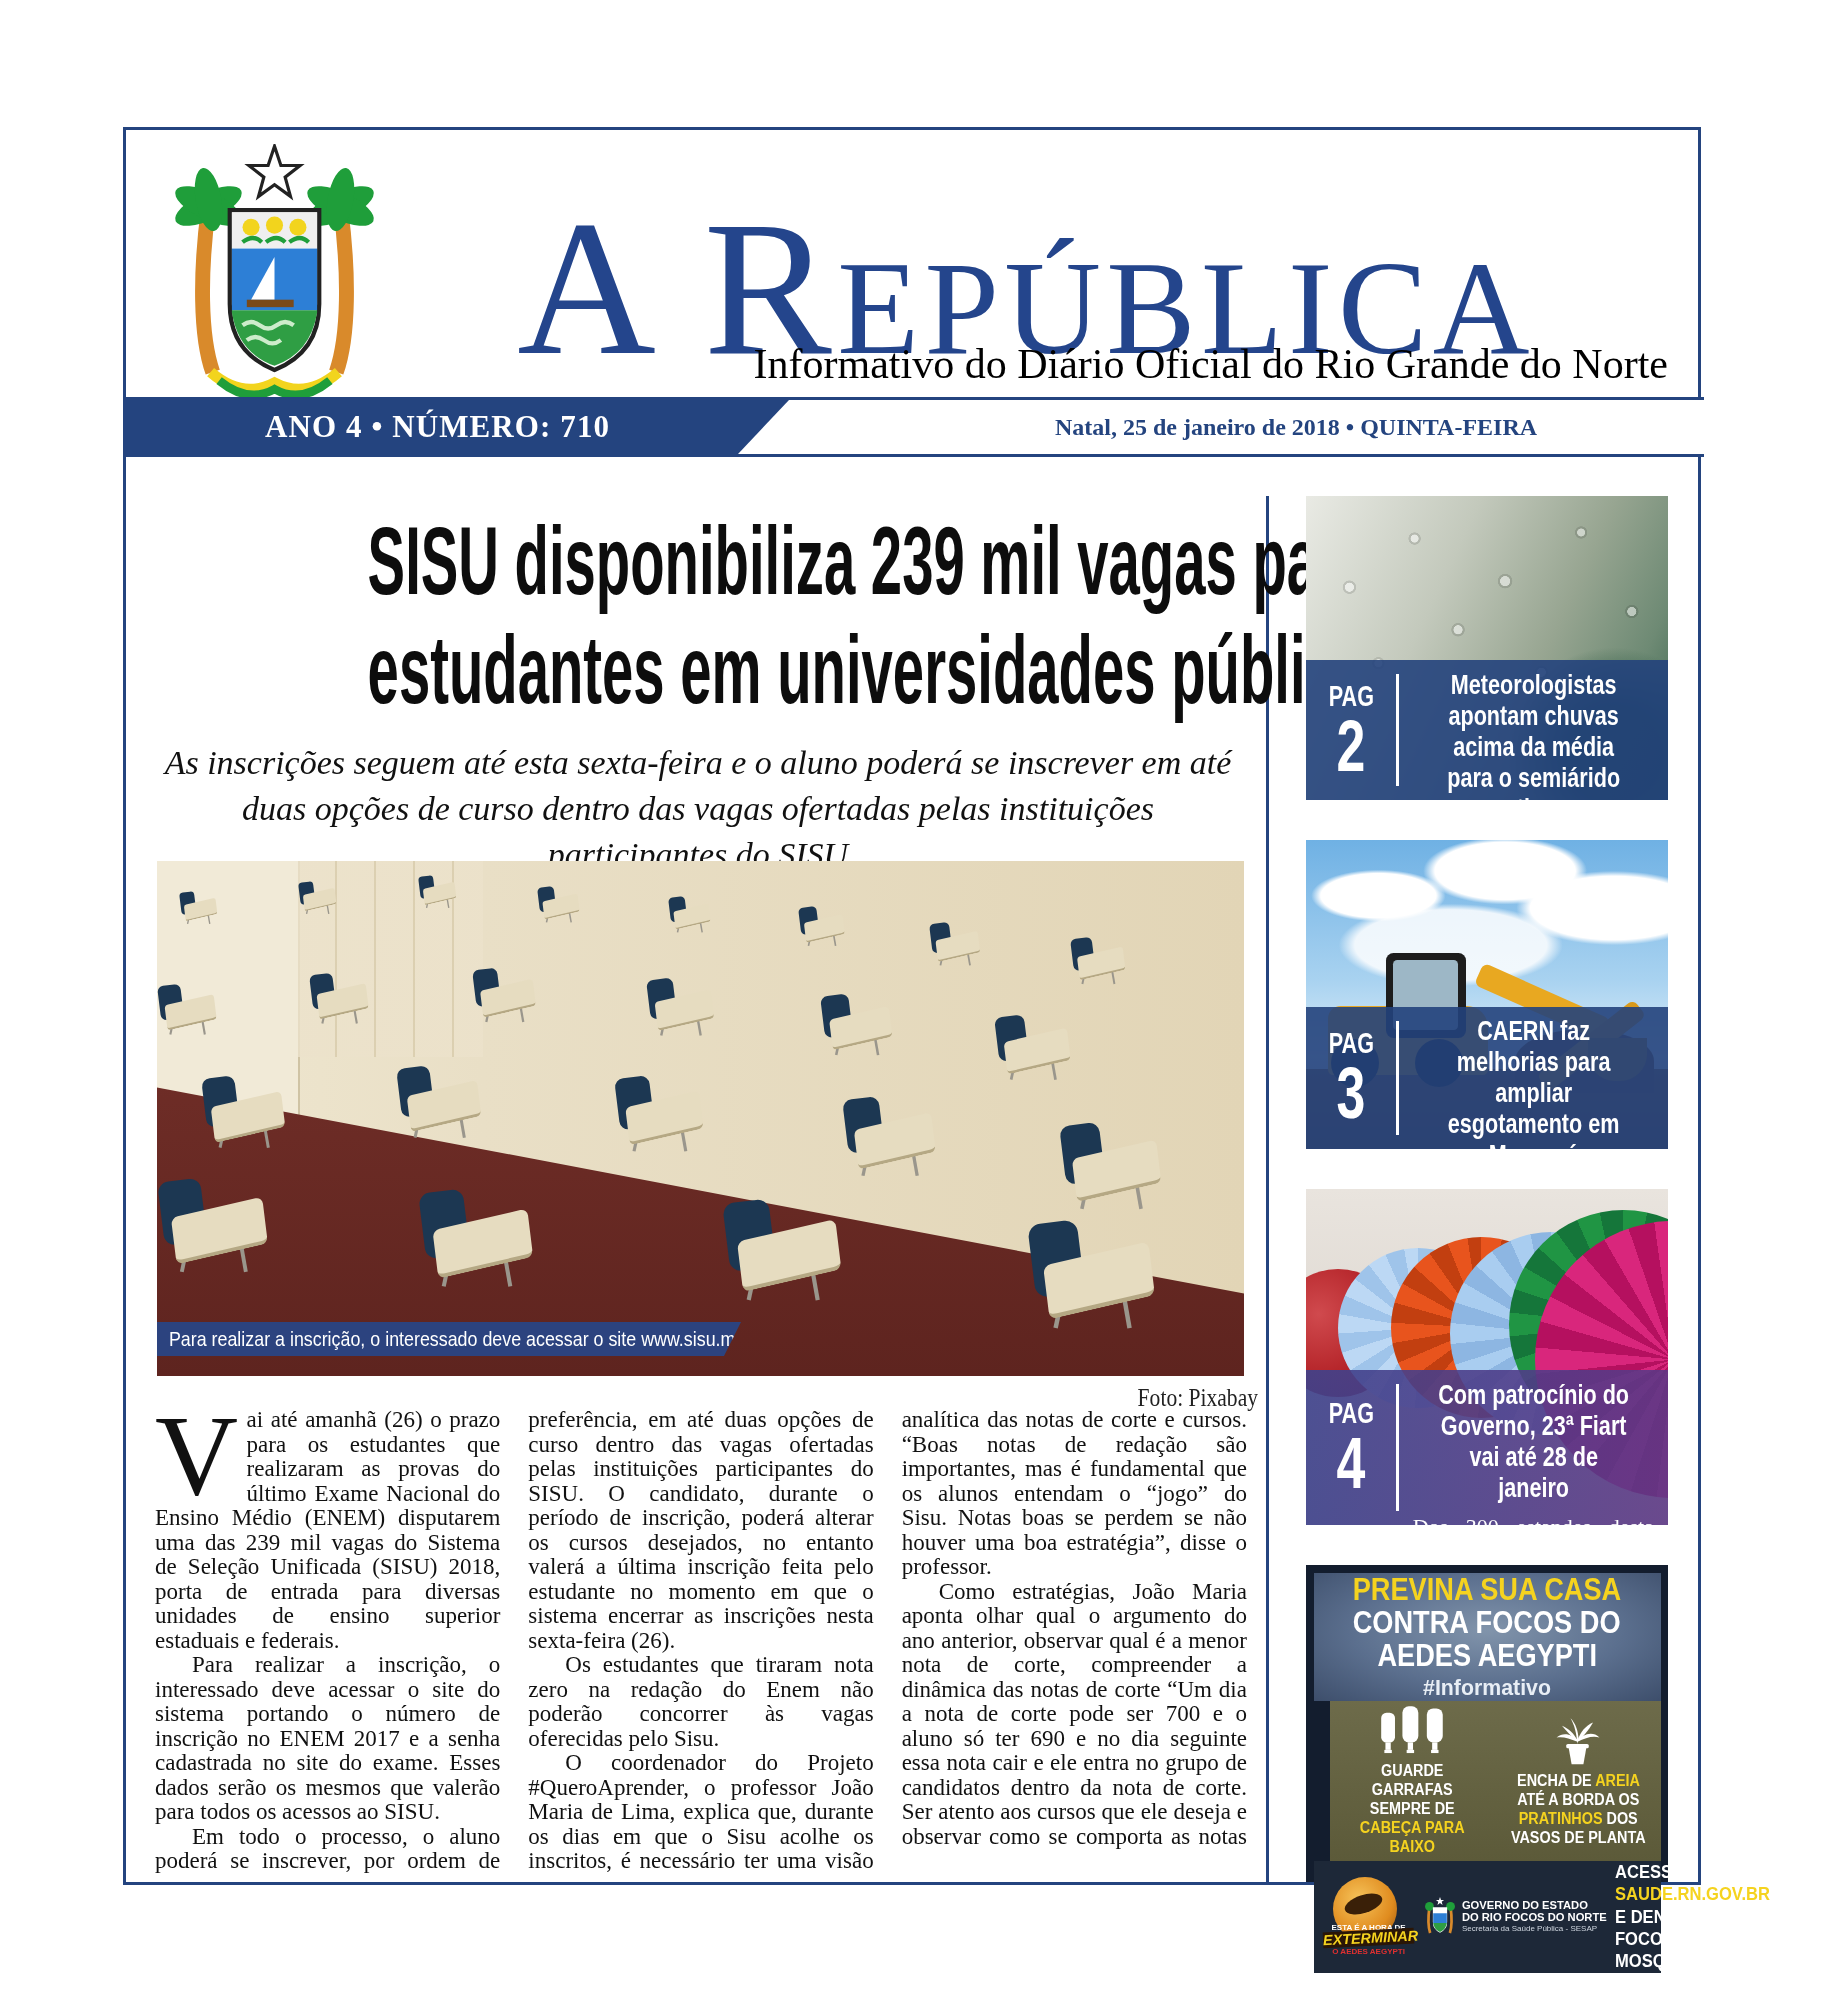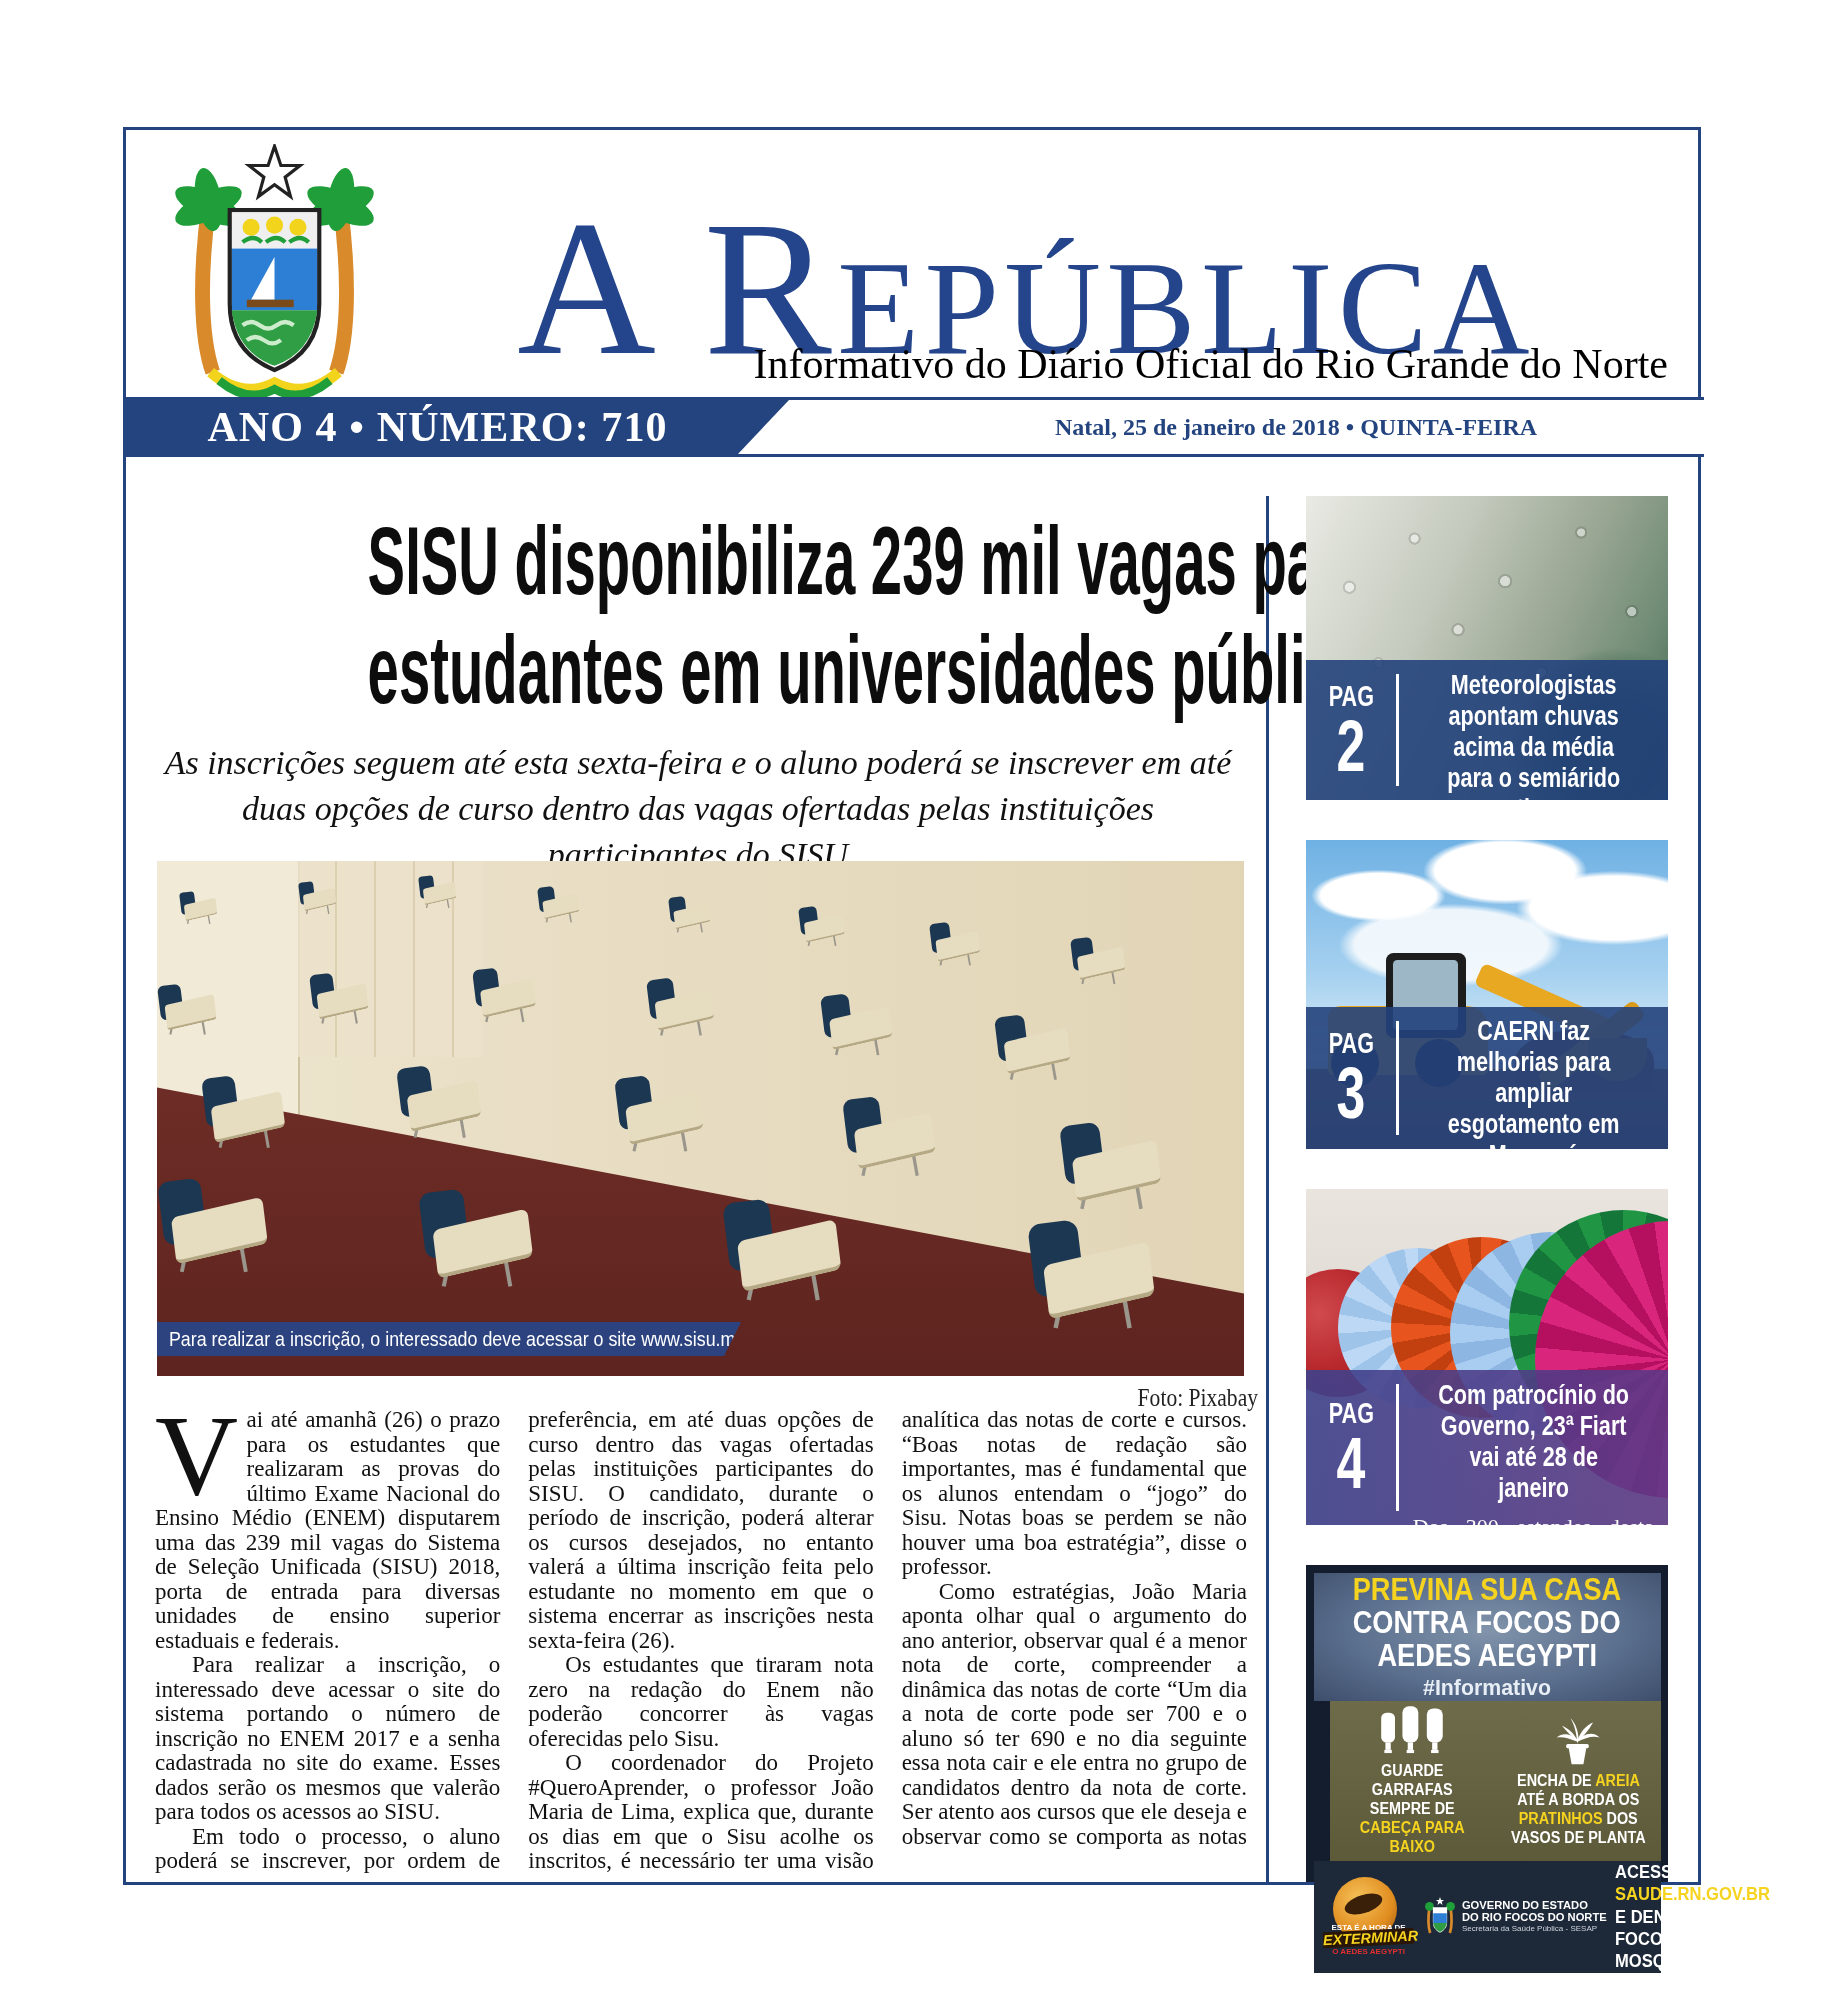--- a/index.html
+++ b/index.html
@@ -15,21 +15,21 @@
     letter-spacing:5.3px;color:#24458c;white-space:nowrap;}
   .mast-subtitle{position:absolute;left:533px;top:340px;width:1135px;text-align:right;
     font-size:42px;color:#000;}
   .logo{position:absolute;left:168px;top:144px;}
   
   .date-band{position:absolute;left:123px;top:397px;width:1581px;height:54px;background:#fff;
     border-top:3.7px solid #24447f;border-bottom:3.7px solid #24447f;box-sizing:content-box;}
   .edition-box{position:absolute;left:0;top:0;width:666px;height:54px;background:#24447f;
     clip-path:polygon(0 0,100% 0,calc(100% - 51px) 100%,0 100%);
     display:flex;align-items:center;justify-content:center;padding-right:37px;box-sizing:border-box;}
-  .edition-box span{color:#fff;font-size:42px;font-weight:bold;letter-spacing:1.1px;}
+  .edition-box span{color:#fff;font-size:31px;font-weight:bold;letter-spacing:1.1px;}
   .date-text{position:absolute;left:720px;top:0;width:906px;height:54px;display:flex;
     align-items:center;justify-content:center;color:#24447f;font-size:24px;font-weight:bold;}
   
   .headline{position:absolute;left:128px;top:506px;width:1141px;text-align:center;color:#0d0d0d;}
   .hl-line{font-family:"Liberation Sans",sans-serif;font-weight:900;font-size:97px;line-height:109px;
     transform:scaleX(0.58);transform-origin:50% 50%;white-space:nowrap;}
   .subheadline{position:absolute;left:149px;top:740px;width:1098px;text-align:center;
     font-style:italic;font-size:34px;line-height:46px;color:#111;}
   
   .lead-photo{position:absolute;left:157px;top:861px;width:1087px;height:515px;overflow:hidden;

